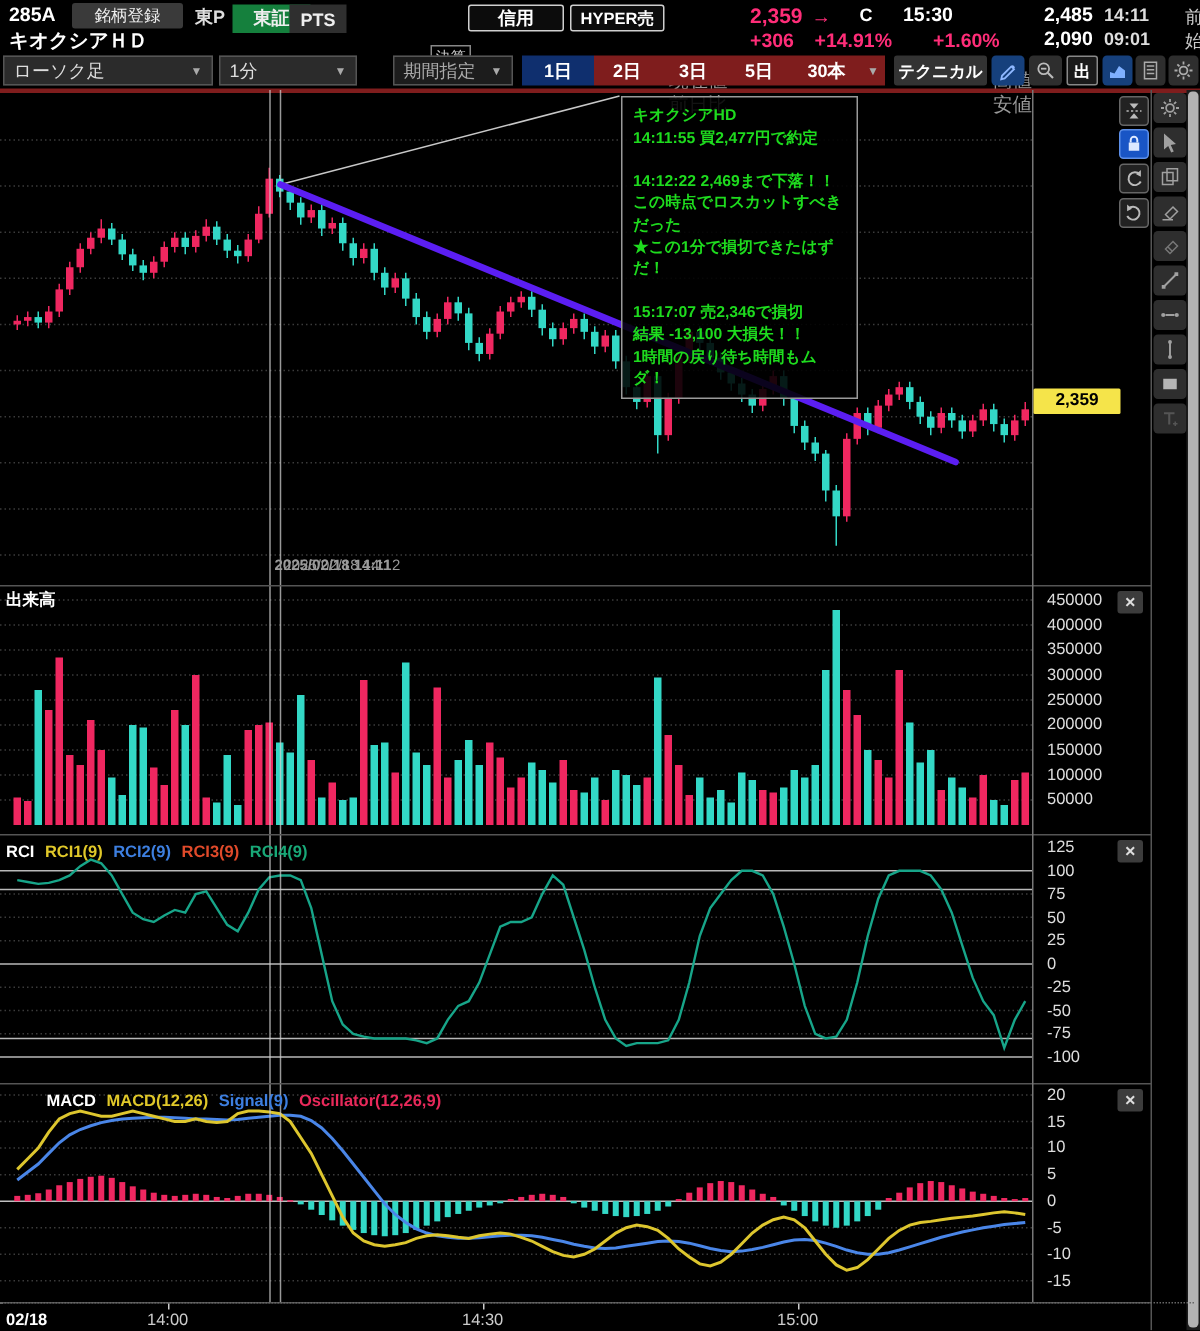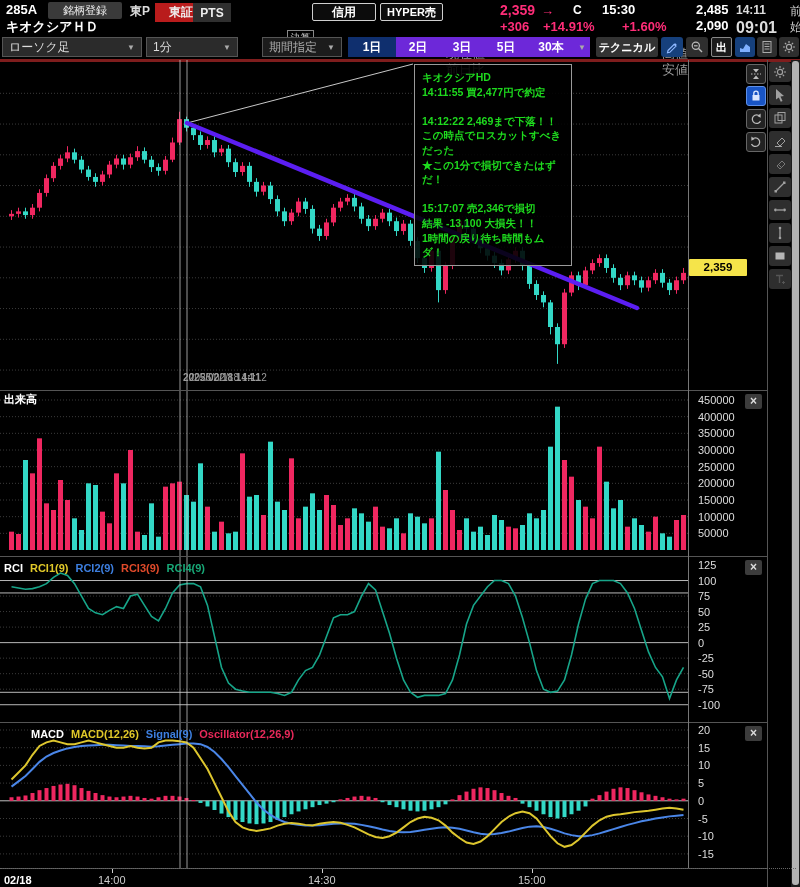--- a/index.html
+++ b/index.html
@@ -9,21 +9,21 @@
   .lbl{color:#999;font-size:13px;margin-top:40px;}
   .val{color:#fff;font-weight:bold;font-size:13px;}
   .pink{color:#ff2d78;font-weight:bold;}
   .btn{display:flex;align-items:center;justify-content:center;box-sizing:border-box;cursor:default;}
   .hbtn{background:#3a3a3a;color:#eee;font-size:11px;border-radius:2px;}
   .obtn{background:#0c0c0c;border:1px solid #cfcfcf;color:#fff;font-weight:bold;font-size:11px;border-radius:2px;}
   .tab{font-size:12px;font-weight:bold;color:#eee;}
   .sel{background:#2b2b2b;border:1px solid #555;color:#ddd;font-size:12px;
        display:flex;align-items:center;justify-content:space-between;padding:0 6px;box-sizing:border-box;}
   .sel .car{font-size:8px;color:#aaa;}
-  .dtab{background:#6d28d9;color:#fff;font-weight:bold;font-size:12px;}
+  .dtab{background:#7f1d1d;color:#fff;font-weight:bold;font-size:12px;}
   .dtab.on{background:#0f2f6e;}
   .ibtn{background:#2e2e2e;border-radius:3px;}
   .ibtn.blue{background:#16407c;}
   .xbtn{width:17px;height:15px;background:#3c3c3c;color:#ddd;border-radius:2px;
         font-size:12px;font-weight:bold;line-height:14px;text-align:center;}
   .axis-label{position:absolute;left:6px;font-size:11px;color:#ddd;white-space:nowrap;}
   .legend span{margin-right:7px;font-size:11px;font-weight:bold;white-space:nowrap;}
   .annotation{border:1px solid #9a9a9a;background:rgba(0,0,0,.88);color:#1edb1e;
       font-size:10.5px;font-weight:bold;line-height:14.6px;padding:5px 7px;white-space:pre-line;}
   .badge{background:#f5e44a;color:#000;font-weight:bold;font-size:11.5px;
@@ -33,42 +33,42 @@
 </style>
 </head>
 <body>
 
 <div class="stage">
 
   <div class="abs" style="left:0;top:0;width:800px;height:36px;">
     <span class="abs val" style="left:6px;top:2px;">285A</span>
     <div class="abs btn hbtn" style="left:48px;top:2px;width:74px;height:17px;">銘柄登録</div>
     <span class="abs" style="left:130px;top:3px;font-weight:bold;font-size:12px;">東P</span>
-    <div class="abs btn tab" style="left:155px;top:3px;width:52px;height:19px;background:#b91c1c;">東証</div>
+    <div class="abs btn tab" style="left:155px;top:3px;width:52px;height:19px;background:#15803d;">東証</div>
     <div class="abs btn tab" style="left:193px;top:3px;width:38px;height:19px;background:#2f2f2f;">PTS</div>
     <div class="abs btn" style="left:287px;top:30px;width:27px;height:16px;border:1px solid #888;color:#ccc;font-size:10px;">決算</div>
     <div class="abs btn obtn" style="left:312px;top:3px;width:64px;height:18px;font-size:12px;">信用</div>
     <div class="abs btn obtn" style="left:380px;top:3px;width:63px;height:18px;">HYPER売</div>
     <span class="abs lbl" style="left:446px;top:5px;">現在値</span>
     <span class="abs pink" style="left:500px;top:2px;font-size:14px;">2,359</span>
     <span class="abs pink" style="left:541px;top:3px;font-size:13px;">→</span>
     <span class="abs val" style="left:573px;top:3px;font-size:12px;">C</span>
     <span class="abs val" style="left:602px;top:2px;">15:30</span>
     <span class="abs lbl" style="left:662px;top:5px;">高値</span>
     <span class="abs val" style="left:696px;top:2px;">2,485</span>
     <span class="abs" style="left:736px;top:3px;font-size:12px;font-weight:bold;">14:11</span>
     <span class="abs" style="left:790px;top:3px;font-size:12px;color:#ccc;">前</span>
     <span class="abs val" style="left:6px;top:18px;">キオクシアＨＤ</span>
     <span class="abs lbl" style="left:446px;top:21px;">前日比</span>
     <span class="abs pink" style="left:500px;top:19px;font-size:13px;">+306</span>
     <span class="abs pink" style="left:543px;top:19px;font-size:13px;">+14.91%</span>
     <span class="abs pink" style="left:622px;top:19px;font-size:13px;">+1.60%</span>
     <span class="abs lbl" style="left:662px;top:21px;">安値</span>
     <span class="abs val" style="left:696px;top:18px;">2,090</span>
-    <span class="abs" style="left:736px;top:19px;font-size:16px;font-weight:bold;">09:01</span>
+    <span class="abs" style="left:736px;top:19px;font-size:12px;font-weight:bold;">09:01</span>
     <span class="abs" style="left:790px;top:19px;font-size:12px;color:#ccc;">始</span>
   </div>
 
   <div class="abs" style="left:0;top:36px;width:800px;height:23px;border-bottom:3px solid #7f1d1d;">
     <div class="abs sel" style="left:2px;top:1px;width:140px;height:20px;">
       <span>ローソク足</span>
         <span class="car">▼</span>
     </div>
     <div class="abs sel" style="left:146px;top:1px;width:92px;height:20px;">
       <span>1分</span>

